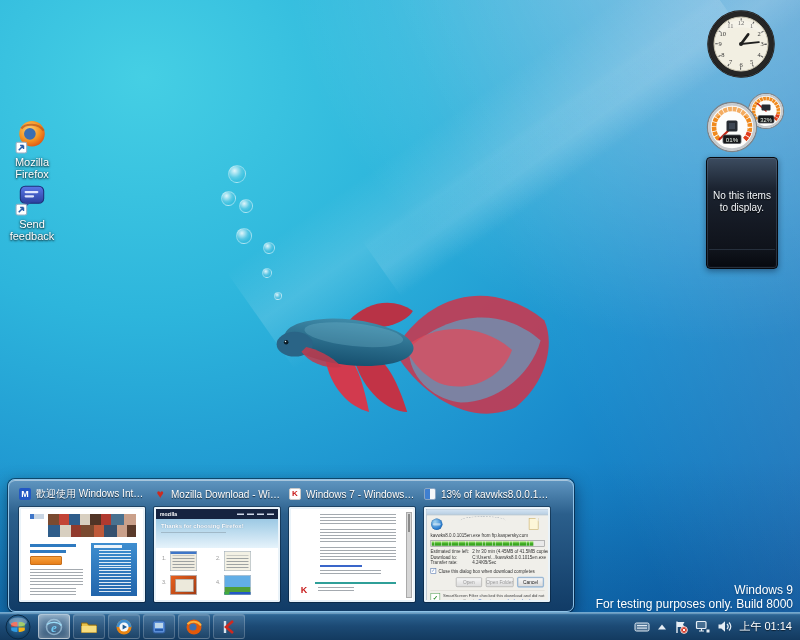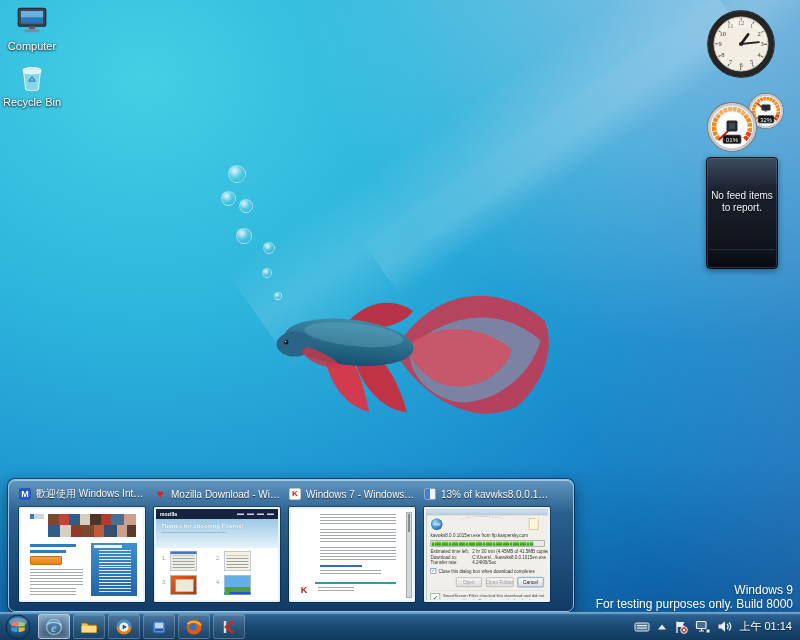--- a/index.html
+++ b/index.html
@@ -177,41 +177,57 @@
   </svg>
 
   <div class="bubble" style="left:228px;top:165px;width:16px;height:16px;"></div>
   <div class="bubble" style="left:221px;top:191px;width:13px;height:13px;"></div>
   <div class="bubble" style="left:239px;top:199px;width:12px;height:12px;"></div>
   <div class="bubble" style="left:236px;top:228px;width:14px;height:14px;"></div>
   <div class="bubble" style="left:263px;top:242px;width:10px;height:10px;"></div>
   <div class="bubble" style="left:262px;top:268px;width:8px;height:8px;"></div>
   <div class="bubble" style="left:274px;top:292px;width:6px;height:6px;"></div>
 
-  <div class="dicon" style="top:4px;">
+
+
+  <div class="dicon" style="top:120px;">
     <svg class="ic" viewBox="0 0 32 32">
-      <rect x="3" y="4" width="26" height="17" rx="2" fill="#39424a" stroke="#1d2329"></rect>
-      <rect x="5.5" y="6.5" width="21" height="12" fill="#2a76b8"></rect>
-      <rect x="5.5" y="6.5" width="21" height="6" fill="#8fd0f2" opacity=".65"></rect>
-      <rect x="13" y="21" width="6" height="3" fill="#55606a"></rect>
-      <rect x="9" y="24" width="14" height="2.5" rx="1" fill="#7e8a94"></rect>
+      <defs>
+          <radialGradient id="ffG" cx=".4" cy=".35" r=".75">
+        <stop offset="0" stop-color="#ffd27a"></stop>
+            <stop offset=".55" stop-color="#f59522"></stop>
+            <stop offset="1" stop-color="#d9480f"></stop>
+      </radialGradient>
+        </defs>
+      <circle cx="16" cy="13" r="12" fill="url(#ffG)"></circle>
+      <circle cx="14" cy="13" r="5.5" fill="#3b6fb3"></circle>
+      <path d="M6,8 C10,3 22,3 27,10" fill="none" stroke="#b3541e" stroke-width="2" opacity=".7"></path>
+      <rect x="1" y="21" width="10" height="10" rx="1.5" fill="#fff" stroke="#9ab0c4"></rect>
+      <path d="M3.5,28.5 L8,24 M8,24 h-3.2 M8,24 v3.2" fill="none" stroke="#2b5fa8" stroke-width="1.4"></path>
     </svg>
-    <div class="lbl">Computer</div>
+    <div class="lbl">Mozilla Firefox</div>
   </div>
 
-  <div class="dicon" style="top:60px;">
+  <div class="dicon" style="top:182px;">
     <svg class="ic" viewBox="0 0 32 32">
-      <path d="M8,10 L24,10 L22,27.5 C22,29 10,29 10,27.5 Z" fill="rgba(200,226,244,.55)" stroke="rgba(255,255,255,.8)"></path>
-      <ellipse cx="16" cy="10" rx="8.5" ry="2.8" fill="rgba(235,248,255,.75)" stroke="rgba(255,255,255,.85)"></ellipse>
-      <path d="M13,20 l3,-4 l3,4 M13,20 h6" fill="none" stroke="#3f8fc9" stroke-width="1.4"></path>
+      <defs>
+          <linearGradient id="fbG" x1="0" y1="0" x2="0" y2="1">
+        <stop offset="0" stop-color="#5a78e8"></stop>
+            <stop offset="1" stop-color="#2b3f9e"></stop>
+      </linearGradient>
+        </defs>
+      <rect x="5" y="4" width="22" height="16" rx="4.5" fill="url(#fbG)" stroke="#1e2f7a"></rect>
+      <path d="M9,19 L7,26 L15,19 Z" fill="#33489f"></path>
+      <rect x="9" y="8.5" width="13" height="2" rx="1" fill="#e8ecff" opacity=".95"></rect>
+      <rect x="9" y="12.5" width="9" height="2" rx="1" fill="#e8ecff" opacity=".95"></rect>
+      <rect x="1" y="21" width="10" height="10" rx="1.5" fill="#fff" stroke="#9ab0c4"></rect>
+      <path d="M3.5,28.5 L8,24 M8,24 h-3.2 M8,24 v3.2" fill="none" stroke="#2b5fa8" stroke-width="1.4"></path>
     </svg>
-    <div class="lbl">Recycle Bin</div>
+    <div class="lbl">Send feedback</div>
   </div>
-
-
 
 
 
   <svg class="abs" style="left:706px;top:9px;" width="70" height="70" viewBox="0 0 70 70">
     <circle cx="35" cy="35" r="33" fill="#262626" stroke="#0e0e0e" stroke-width="1.5"></circle>
     <circle cx="35" cy="35" r="33" fill="none" stroke="#5a5a5a" stroke-width="1" opacity=".6"></circle>
     <circle cx="35" cy="35" r="27" fill="#f2efe2" stroke="#c9c4b0"></circle>
     <circle cx="35" cy="35" r="24.5" fill="none" stroke="#555" stroke-width="2.5" stroke-dasharray="1 11.8" pathLength="154"></circle>
     <g font-size="6.5" fill="#333" text-anchor="middle" font-family="Liberation Serif, serif">
       <text x="35" y="16">12</text>
@@ -256,21 +272,21 @@
       <line x1="30" y1="34" x2="17.2" y2="46.5" stroke="#c42313" stroke-width="2" stroke-linecap="round"></line>
       <rect x="24.5" y="27.5" width="11" height="11" rx="1.5" fill="#262b31"></rect>
       <rect x="27" y="30" width="6" height="6" fill="#3d4652"></rect>
       <rect x="21" y="42" width="18" height="8.5" rx="1.5" fill="#17181a" stroke="#5a5f64" stroke-width=".8"></rect>
       <text x="30" y="49" font-size="6.2" fill="#e8f2e8" text-anchor="middle">01%</text>
       <path d="M9,28 A22,22 0 0,1 51,28 A25,17 0 0,0 9,28 Z" fill="#fff" opacity=".3"></path>
     </g>
   </svg>
 
   <div class="gadget-feed">
-    <div class="msg">No feed items to report.</div>
+    <div class="msg">No this items to display.</div>
     <div class="foot"></div>
   </div>
 
   <div class="panel">
     <div class="ptitles">
       <div class="ptitle">
         <span class="fav fav-m">M</span>
         <span class="txt">歡迎使用 Windows Internet Expl...</span>
       </div>
       <div class="ptitle">

